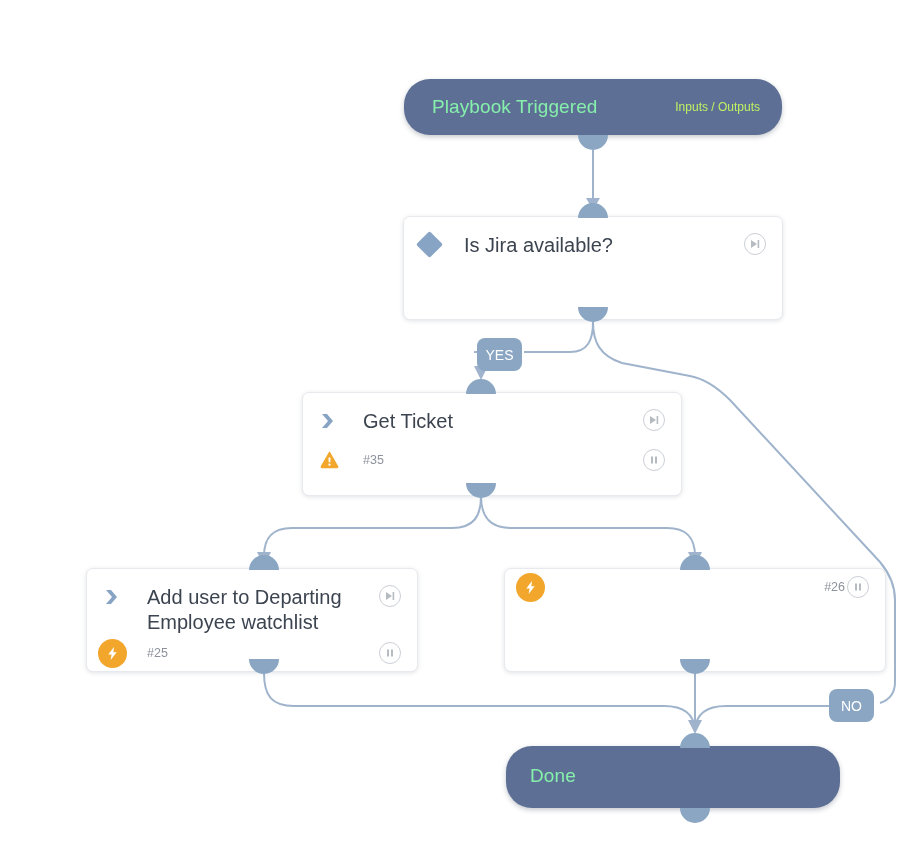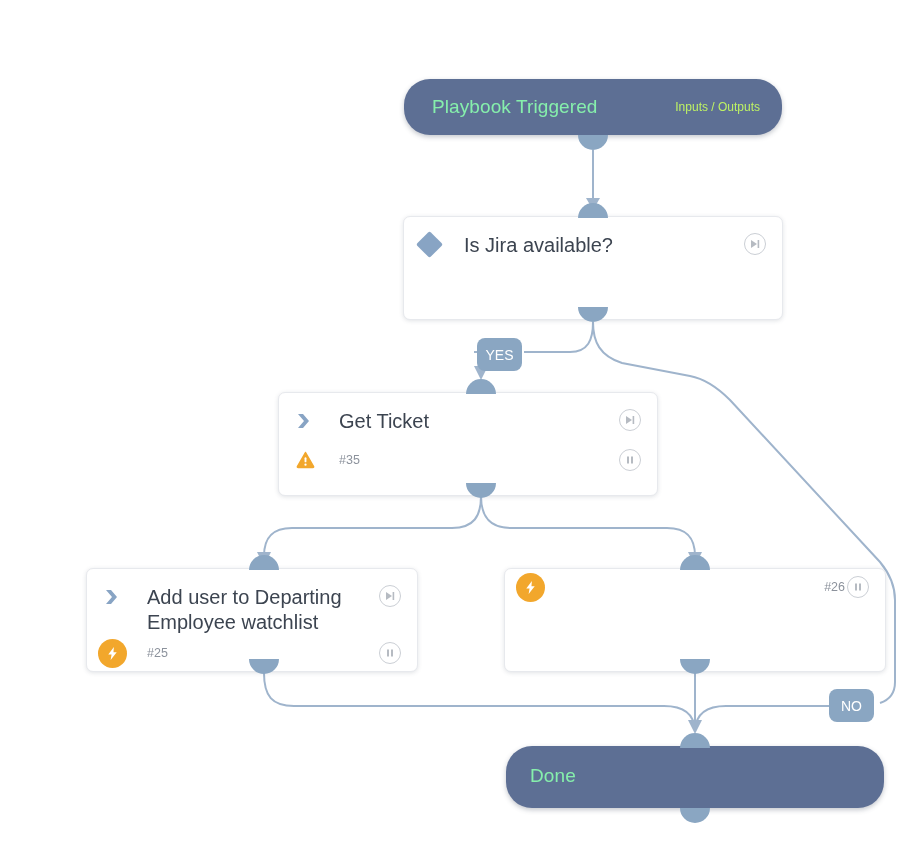--- a/index.html
+++ b/index.html
@@ -248,21 +248,21 @@
           </svg>
         </span>
       </span>
     </div>
   </div>
   <div class="port port-out" style="left:578px; top:307px;"></div>
 
   <div class="branch-label" style="left:477px; top:338px; width:45px; height:33px;">YES</div>
 
   <div class="port port-in" style="left:466px; top:379px;"></div>
-  <div class="card" style="left:278px; top:392px; width:380px; height:104px;">
+  <div class="card" style="left:302px; top:392px; width:380px; height:104px;">
     <div class="card-row-top">
       <span class="card-glyph">
         <svg class="chevron" viewBox="0 0 20 20" aria-hidden="true">
           <polygon points="3,3 9,10 3,17 8,17 14,10 8,3" fill="#88a4c4"></polygon>
         </svg>
       </span>
       <span class="card-title">Get Ticket</span>
       <span class="card-ctrl">
         <span class="ctrl-btn">
           <svg width="12" height="12" viewBox="0 0 12 12" aria-hidden="true">
@@ -353,18 +353,18 @@
           </svg>
         </span>
       </span>
     </div>
   </div>
   <div class="port port-out" style="left:680px; top:659px;"></div>
 
   <div class="branch-label" style="left:829px; top:689px; width:45px; height:33px;">NO</div>
 
   <div class="port port-in" style="left:680px; top:733px;"></div>
-  <div class="terminal" style="left:506px; top:746px; width:378px; height:62px; padding:0 22px 2px 24px;">
+  <div class="terminal" style="left:506px; top:746px; width:334px; height:62px; padding:0 22px 2px 24px;">
     <span class="terminal-title">Done</span>
   </div>
   <div class="port port-out" style="left:680px; top:808px;"></div>
 
 </div>
 
 </body></html>

